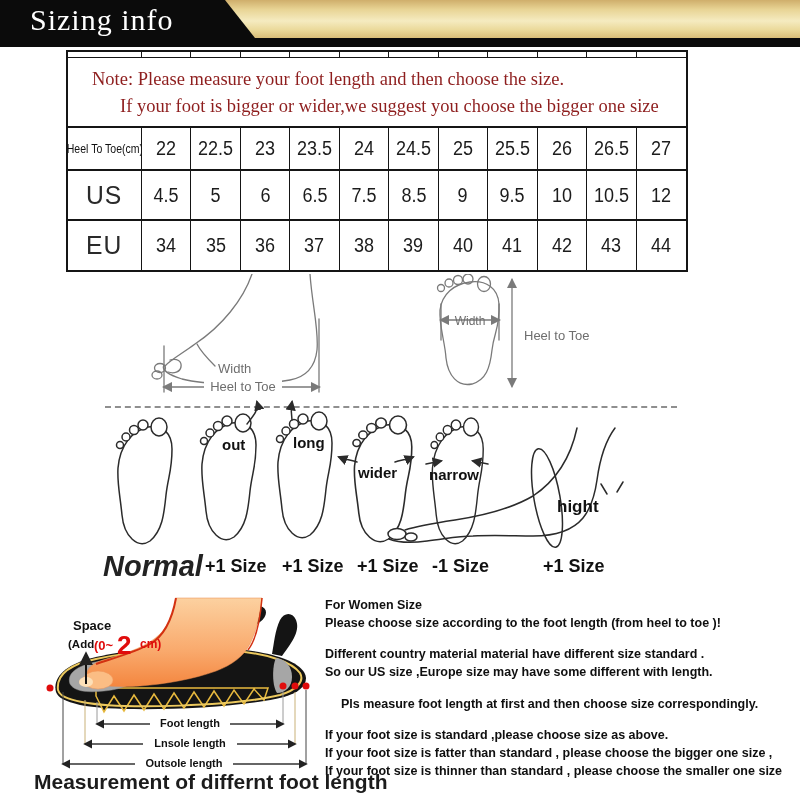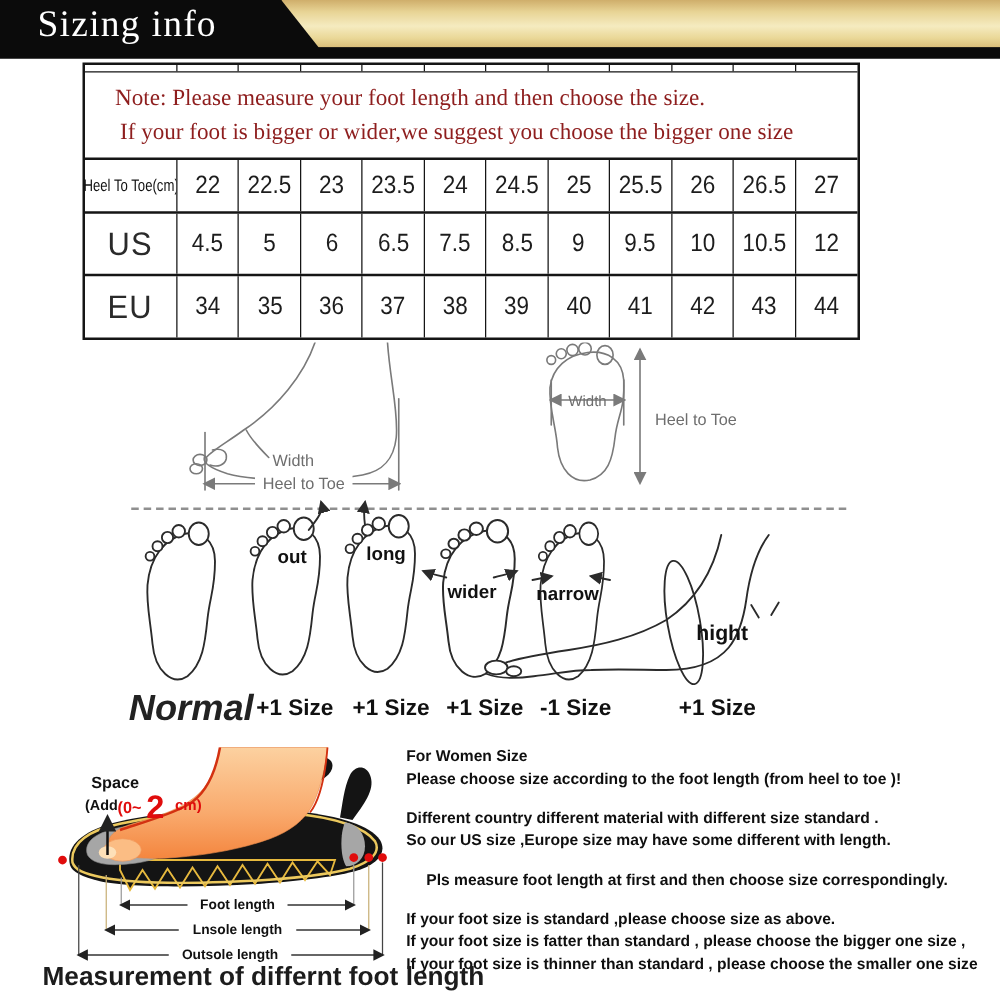--- a/index.html
+++ b/index.html
@@ -18,21 +18,21 @@
   .sizetable{position:absolute;left:66px;top:50px;width:622px;height:222px;
              border:2px solid #151515;background:#fff;display:flex;flex-direction:column;box-sizing:border-box;}
   .tick-row{flex:0 0 5px;border-bottom:1.5px solid #151515;display:grid;
             grid-template-columns:74px repeat(11,1fr);}
   .tick-row i{border-right:1px solid #151515;}
   .tick-row i:last-child{border-right:none;}
   .note-row{flex:0 0 68px;border-bottom:2px solid #151515;
             font-family:Liberation Serif, serif;color:#8e1e1e;font-size:18.5px;line-height:27px;
             white-space:nowrap;overflow:hidden;}
   .note-l1{margin:8px 0 0 24px;}
-  .note-l2{margin-left:28px;}
+  .note-l2{margin-left:52px;}
   .data-row{flex:1 1 auto;display:grid;grid-template-columns:74px repeat(11,1fr);
             border-bottom:2px solid #151515;}
   .data-row:last-child{border-bottom:none;}
   .cell{display:flex;align-items:center;justify-content:center;
         border-right:1.4px solid #151515;font-size:20px;color:#1c1c1c;overflow:hidden;}
   .cell:last-child{border-right:none;}
   .cell .num{display:inline-block;transform:scaleX(.9);}
   .lbl-small{font-size:13.5px;white-space:nowrap;transform:scaleX(.78);color:#111;}
   .lbl-big{font-size:26px;color:#2a2a2a;letter-spacing:1px;transform:scaleX(.95);display:inline-block;}
 
@@ -347,21 +347,21 @@
     <text x="152" y="151" text-anchor="middle" font-size="11" font-weight="bold" fill="#111">Lnsole length</text>
 
     <line x1="25" y1="168" x2="268" y2="168" stroke="#333" stroke-width="1.3" marker-start="url(#mBlk)" marker-end="url(#mBlk)"></line>
     <rect x="97" y="160" width="98" height="14" fill="#ffffff"></rect>
     <text x="146" y="171" text-anchor="middle" font-size="11" font-weight="bold" fill="#111">Outsole length</text>
   </svg>
 
   <div class="infotext">
     <div>For Women Size</div>
     <div>Please choose size according to the foot length (from heel to toe )!</div>
-    <div class="g13">Different country different material with different size standard .</div>
+    <div class="g13">Different country material material have different size standard .</div>
     <div>So our US size ,Europe size may have some different with length.</div>
     <div class="g14">Pls measure foot length at first and then choose size correspondingly.</div>
     <div class="g13">If your foot size is standard ,please choose size as above.</div>
     <div>If your foot size is fatter than standard , please choose the bigger one size ,</div>
     <div>If your foot size is thinner than standard , please choose the smaller one size</div>
   </div>
 
   <div class="caption">Measurement of differnt foot length</div>
 
 </div>

